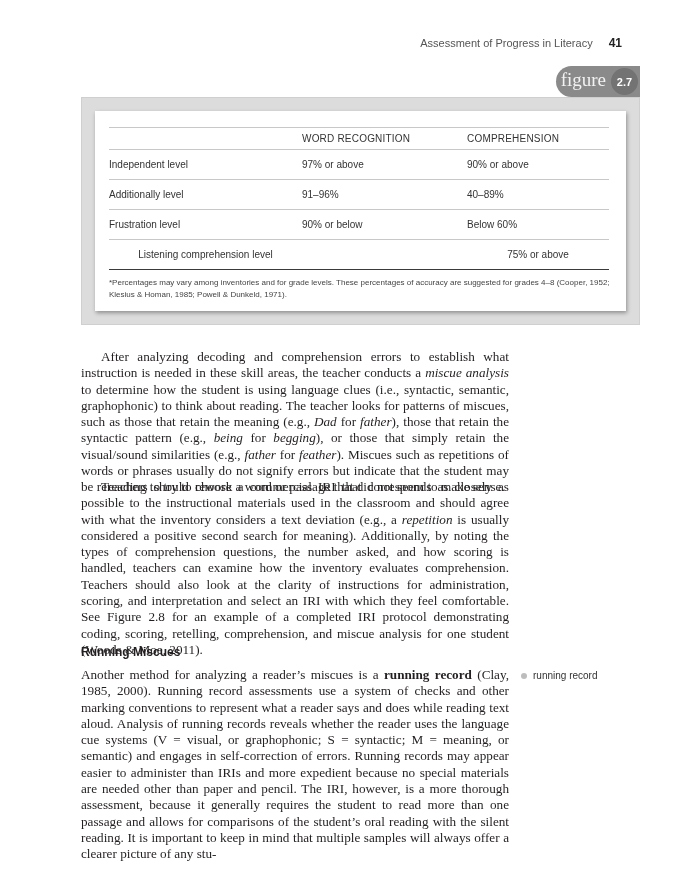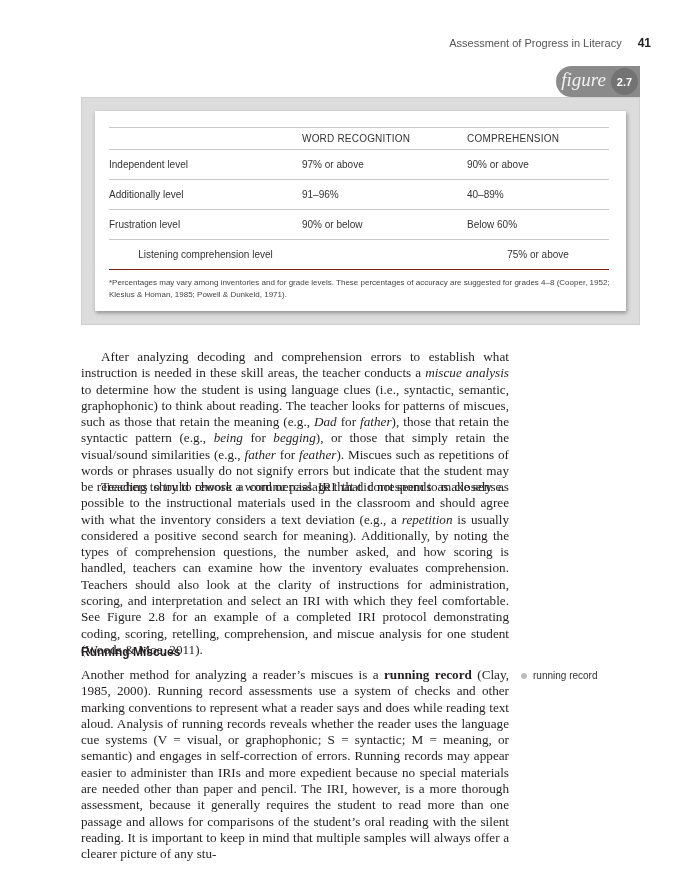--- a/index.html
+++ b/index.html
@@ -11,21 +11,21 @@
       width: 679px;
       height: 896px;
       position: relative;
       overflow: hidden;
       font-family: "Liberation Serif", serif;
       color: #231f20;
     }
     .running-head {
       position: absolute;
       top: 36px;
-      right: 28px;
+      right: 57px;
       font-family: "Liberation Sans", sans-serif;
       font-size: 11px;
       color: #555;
       display: flex;
       align-items: baseline;
       gap: 16px;
     }
     .running-head .page-num {
       font-weight: bold;
       font-size: 12px;
@@ -74,21 +74,20 @@
       background: #8a8a8a;
       border-radius: 16px 0 0 16px;
       display: flex;
       align-items: center;
       justify-content: flex-end;
       box-sizing: border-box;
       padding-right: 2px;
     }
     .fig-badge .fig-word {
       font-family: "Liberation Serif", serif;
-      font-style: italic;
       font-size: 19px;
       color: #f2f2f2;
       margin-right: 5px;
       margin-top: -3px;
     }
     .fig-badge .fig-num {
       width: 27px;
       height: 27px;
       border-radius: 50%;
       background: #737373;

